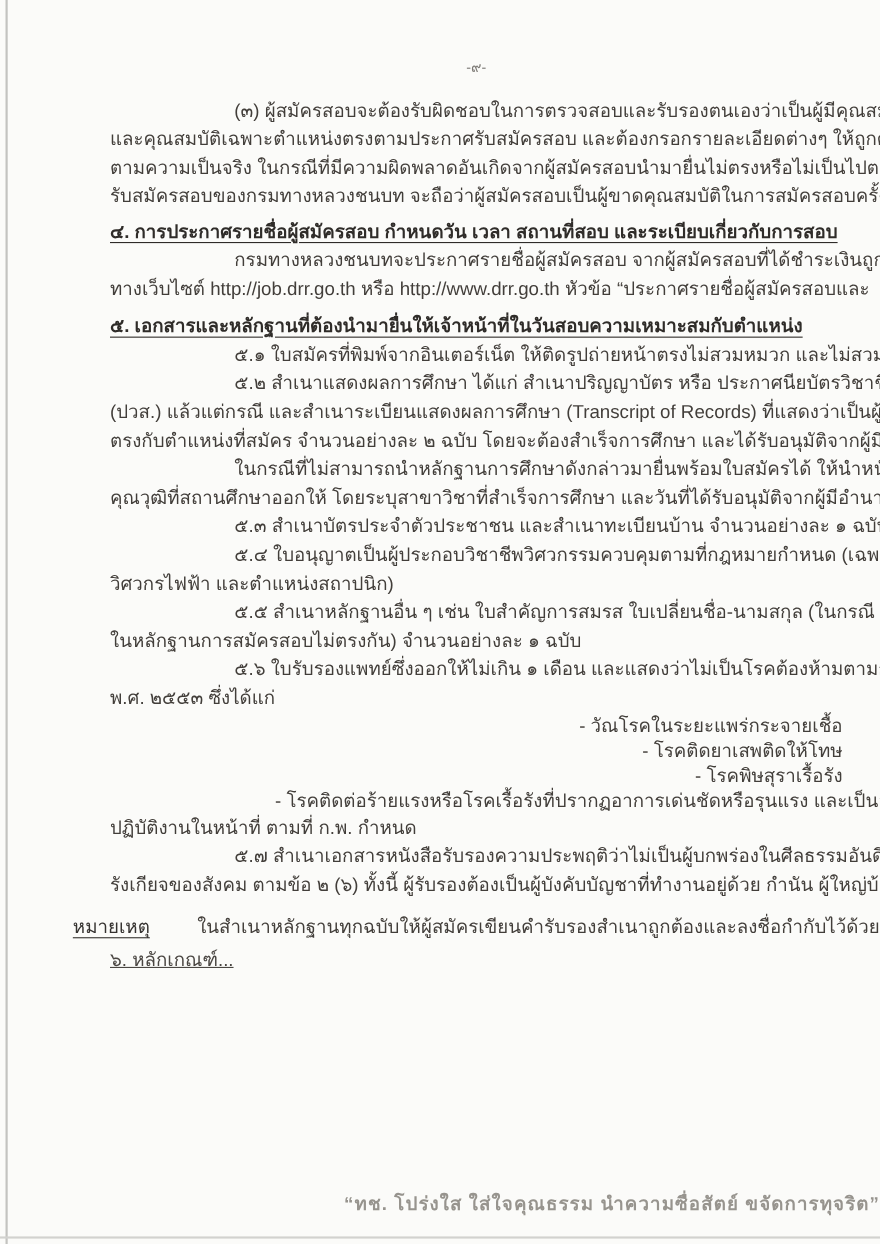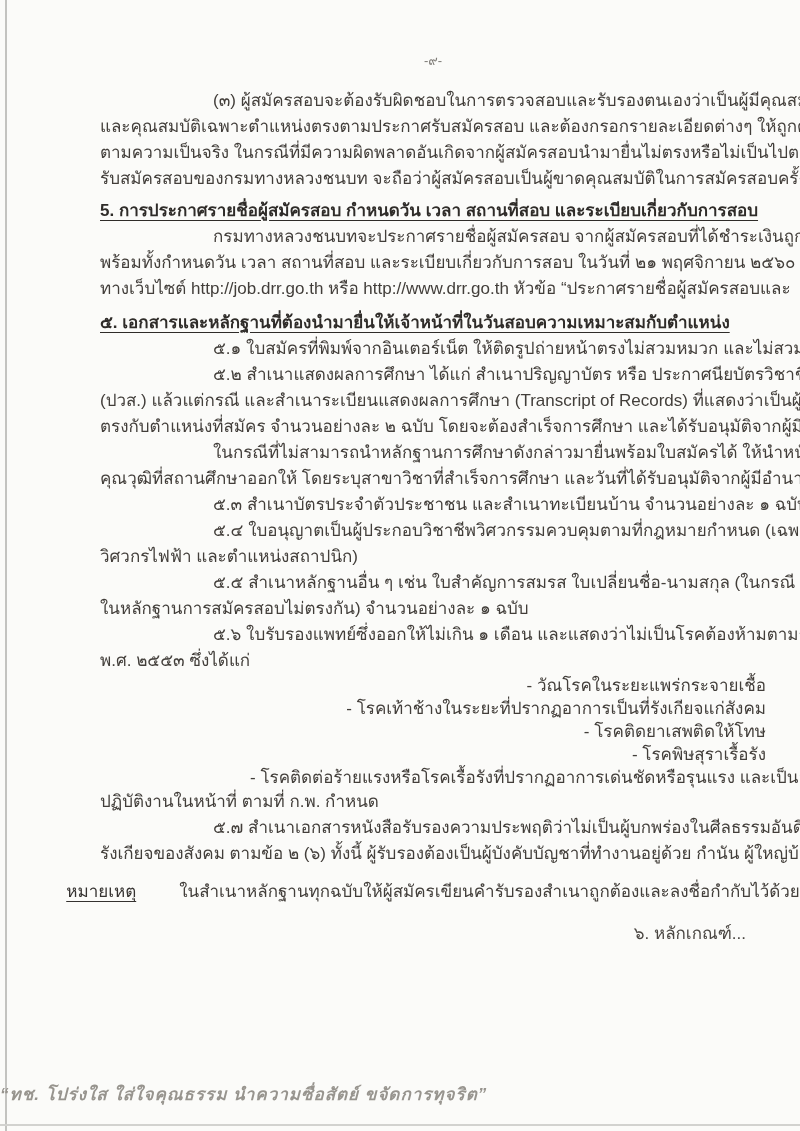--- a/index.html
+++ b/index.html
@@ -30,50 +30,49 @@
     text-decoration:underline;text-underline-offset:4px;
     margin-top:6px;
   }
   .h5{margin-top:8px;}
   .block{margin:0;}
   .note-row{display:flex;margin-top:12px;justify-content:center;}
   .note-label{
     flex:0 0 113px;text-decoration:underline;text-underline-offset:4px;color:#353230;
   }
   .continuation{
-    text-align:right;padding-right:20px;margin-top:16px;color:#4a4642;
+    padding-right:20px;margin-top:4px;color:#4a4642;text-decoration:underline;
   }
   .footer-slogan{
     position:absolute;left:0;right:0;top:1080px;
-    text-align:left;
-    font-size:17px;font-style:italic;font-weight:bold;
+    text-align:right;
+    font-size:17px;font-weight:bold;
     color:#97948e;letter-spacing:1px;
   }
 </style>
 </head>
 <body>
 
 <div class="edge-left"></div>
 <div class="edge-bottom"></div>
 
 <div class="content">
 
   <div class="pageno">-๙-</div>
 
   <div class="block">
     <div class="ln ind">(๓) ผู้สมัครสอบจะต้องรับผิดชอบในการตรวจสอบและรับรองตนเองว่าเป็นผู้มีคุณสมบัติทั่วไป</div>
     <div class="ln">และคุณสมบัติเฉพาะตำแหน่งตรงตามประกาศรับสมัครสอบ และต้องกรอกรายละเอียดต่างๆ ให้ถูกต้องครบถ้วน</div>
     <div class="ln">ตามความเป็นจริง ในกรณีที่มีความผิดพลาดอันเกิดจากผู้สมัครสอบนำมายื่นไม่ตรงหรือไม่เป็นไปตามประกาศ</div>
     <div class="ln">รับสมัครสอบของกรมทางหลวงชนบท จะถือว่าผู้สมัครสอบเป็นผู้ขาดคุณสมบัติในการสมัครสอบครั้งนี้มาตั้งแต่ต้น</div>
   </div>
 
-  <div class="ln heading">5. การประกาศรายชื่อผู้สมัครสอบ กำหนดวัน เวลา สถานที่สอบ และระเบียบเกี่ยวกับการสอบ</div>
+  <div class="ln heading">๔. การประกาศรายชื่อผู้สมัครสอบ กำหนดวัน เวลา สถานที่สอบ และระเบียบเกี่ยวกับการสอบ</div>
   <div class="block">
     <div class="ln ind">กรมทางหลวงชนบทจะประกาศรายชื่อผู้สมัครสอบ จากผู้สมัครสอบที่ได้ชำระเงินถูกต้องแล้ว</div>
-    <div class="ln">พร้อมทั้งกำหนดวัน เวลา สถานที่สอบ และระเบียบเกี่ยวกับการสอบ ในวันที่ ๒๑ พฤศจิกายน ๒๕๖๐</div>
     <div class="ln">ทางเว็บไซต์ http://job.drr.go.th  หรือ http://www.drr.go.th  หัวข้อ “ประกาศรายชื่อผู้สมัครสอบและ</div>
   </div>
 
   <div class="ln heading h5">๕. เอกสารและหลักฐานที่ต้องนำมายื่นให้เจ้าหน้าที่ในวันสอบความเหมาะสมกับตำแหน่ง</div>
 
   <div class="block">
     <div class="ln ind">๕.๑  ใบสมัครที่พิมพ์จากอินเตอร์เน็ต ให้ติดรูปถ่ายหน้าตรงไม่สวมหมวก และไม่สวมแว่นตาดำ</div>
   </div>
 
   <div class="block">
@@ -101,21 +100,20 @@
     <div class="ln">ในหลักฐานการสมัครสอบไม่ตรงกัน) จำนวนอย่างละ ๑ ฉบับ</div>
   </div>
 
   <div class="block">
     <div class="ln ind">๕.๖ ใบรับรองแพทย์ซึ่งออกให้ไม่เกิน ๑ เดือน และแสดงว่าไม่เป็นโรคต้องห้ามตามกฎ ก.พ. ว่าด้วยโรค</div>
     <div class="ln">พ.ศ. ๒๕๕๓ ซึ่งได้แก่</div>
   </div>
 
   <div class="block">
     <div class="ln dash">- วัณโรคในระยะแพร่กระจายเชื้อ</div>
-    <div class="ln dash">- โรคเท้าช้างในระยะที่ปรากฏอาการเป็นที่รังเกียจแก่สังคม</div>
     <div class="ln dash">- โรคติดยาเสพติดให้โทษ</div>
     <div class="ln dash">- โรคพิษสุราเรื้อรัง</div>
     <div class="ln dash">- โรคติดต่อร้ายแรงหรือโรคเรื้อรังที่ปรากฏอาการเด่นชัดหรือรุนแรง และเป็นอุปสรรคต่อการ</div>
     <div class="ln">ปฏิบัติงานในหน้าที่ ตามที่ ก.พ. กำหนด</div>
   </div>
 
   <div class="block">
     <div class="ln ind">๕.๗ สำเนาเอกสารหนังสือรับรองความประพฤติว่าไม่เป็นผู้บกพร่องในศีลธรรมอันดีจนเป็นที่น่า</div>
     <div class="ln">รังเกียจของสังคม ตามข้อ ๒ (๖) ทั้งนี้ ผู้รับรองต้องเป็นผู้บังคับบัญชาที่ทำงานอยู่ด้วย  กำนัน ผู้ใหญ่บ้าน หรือ</div>
   </div>

